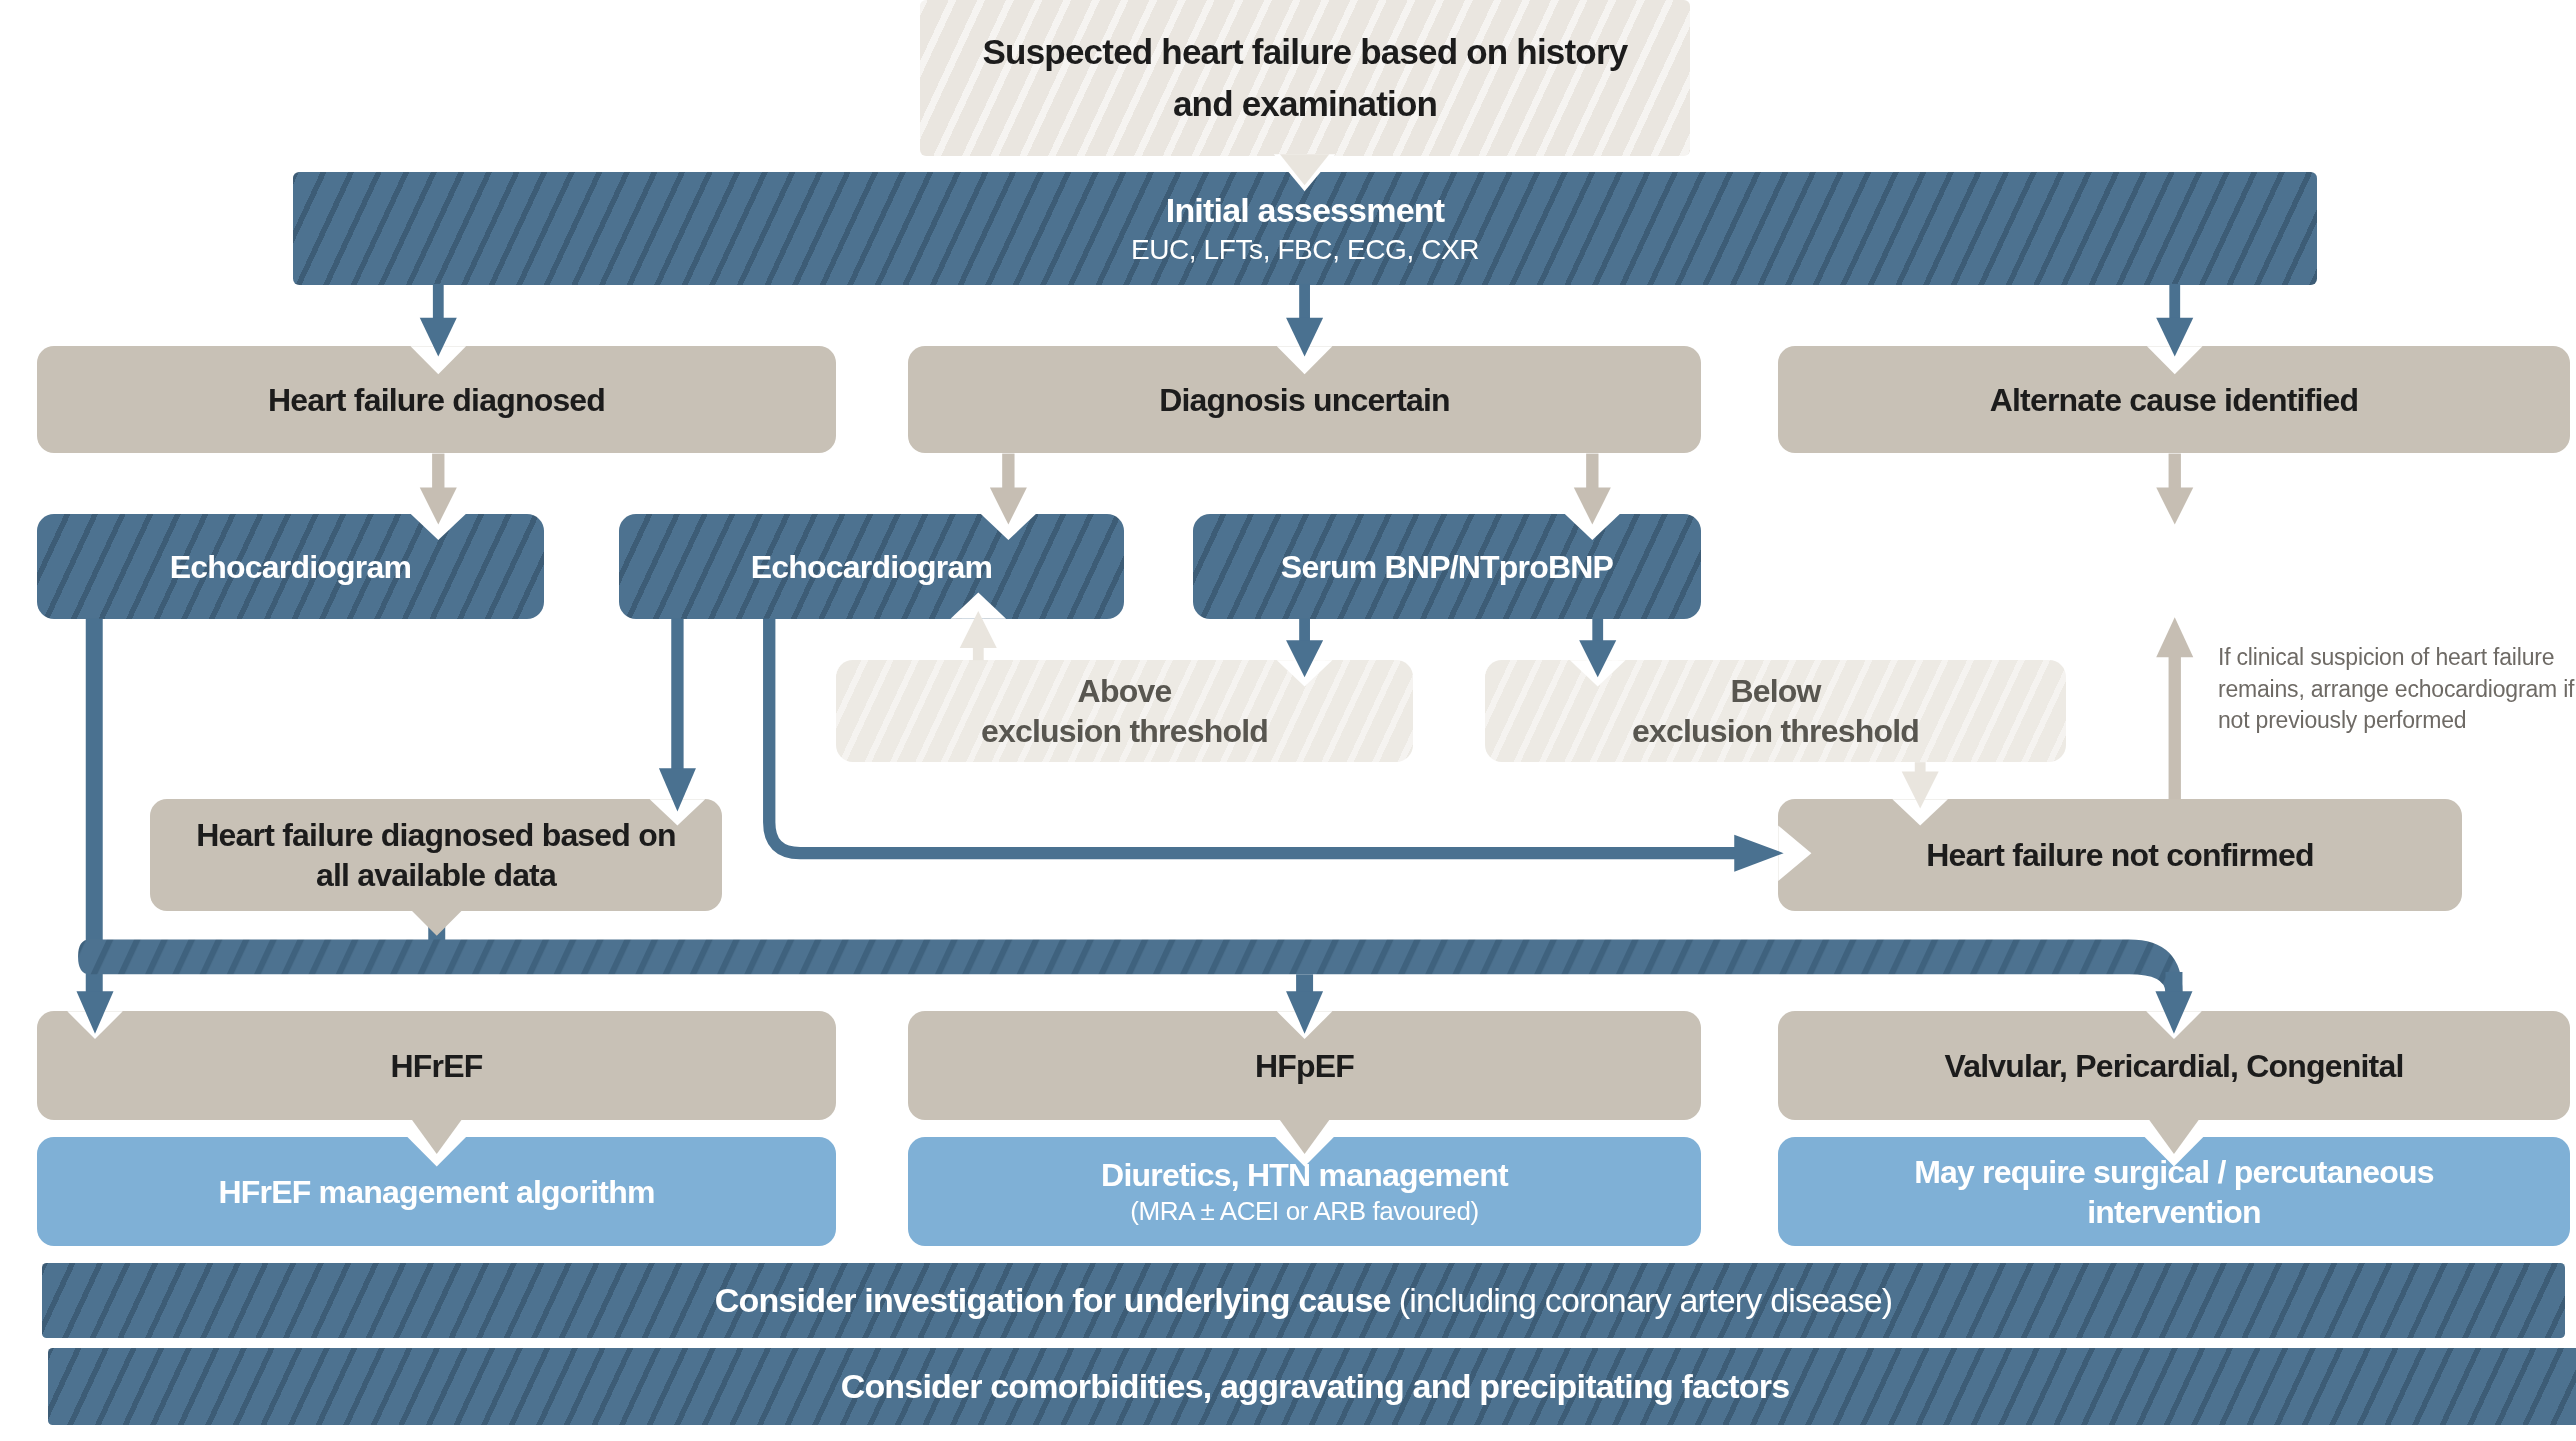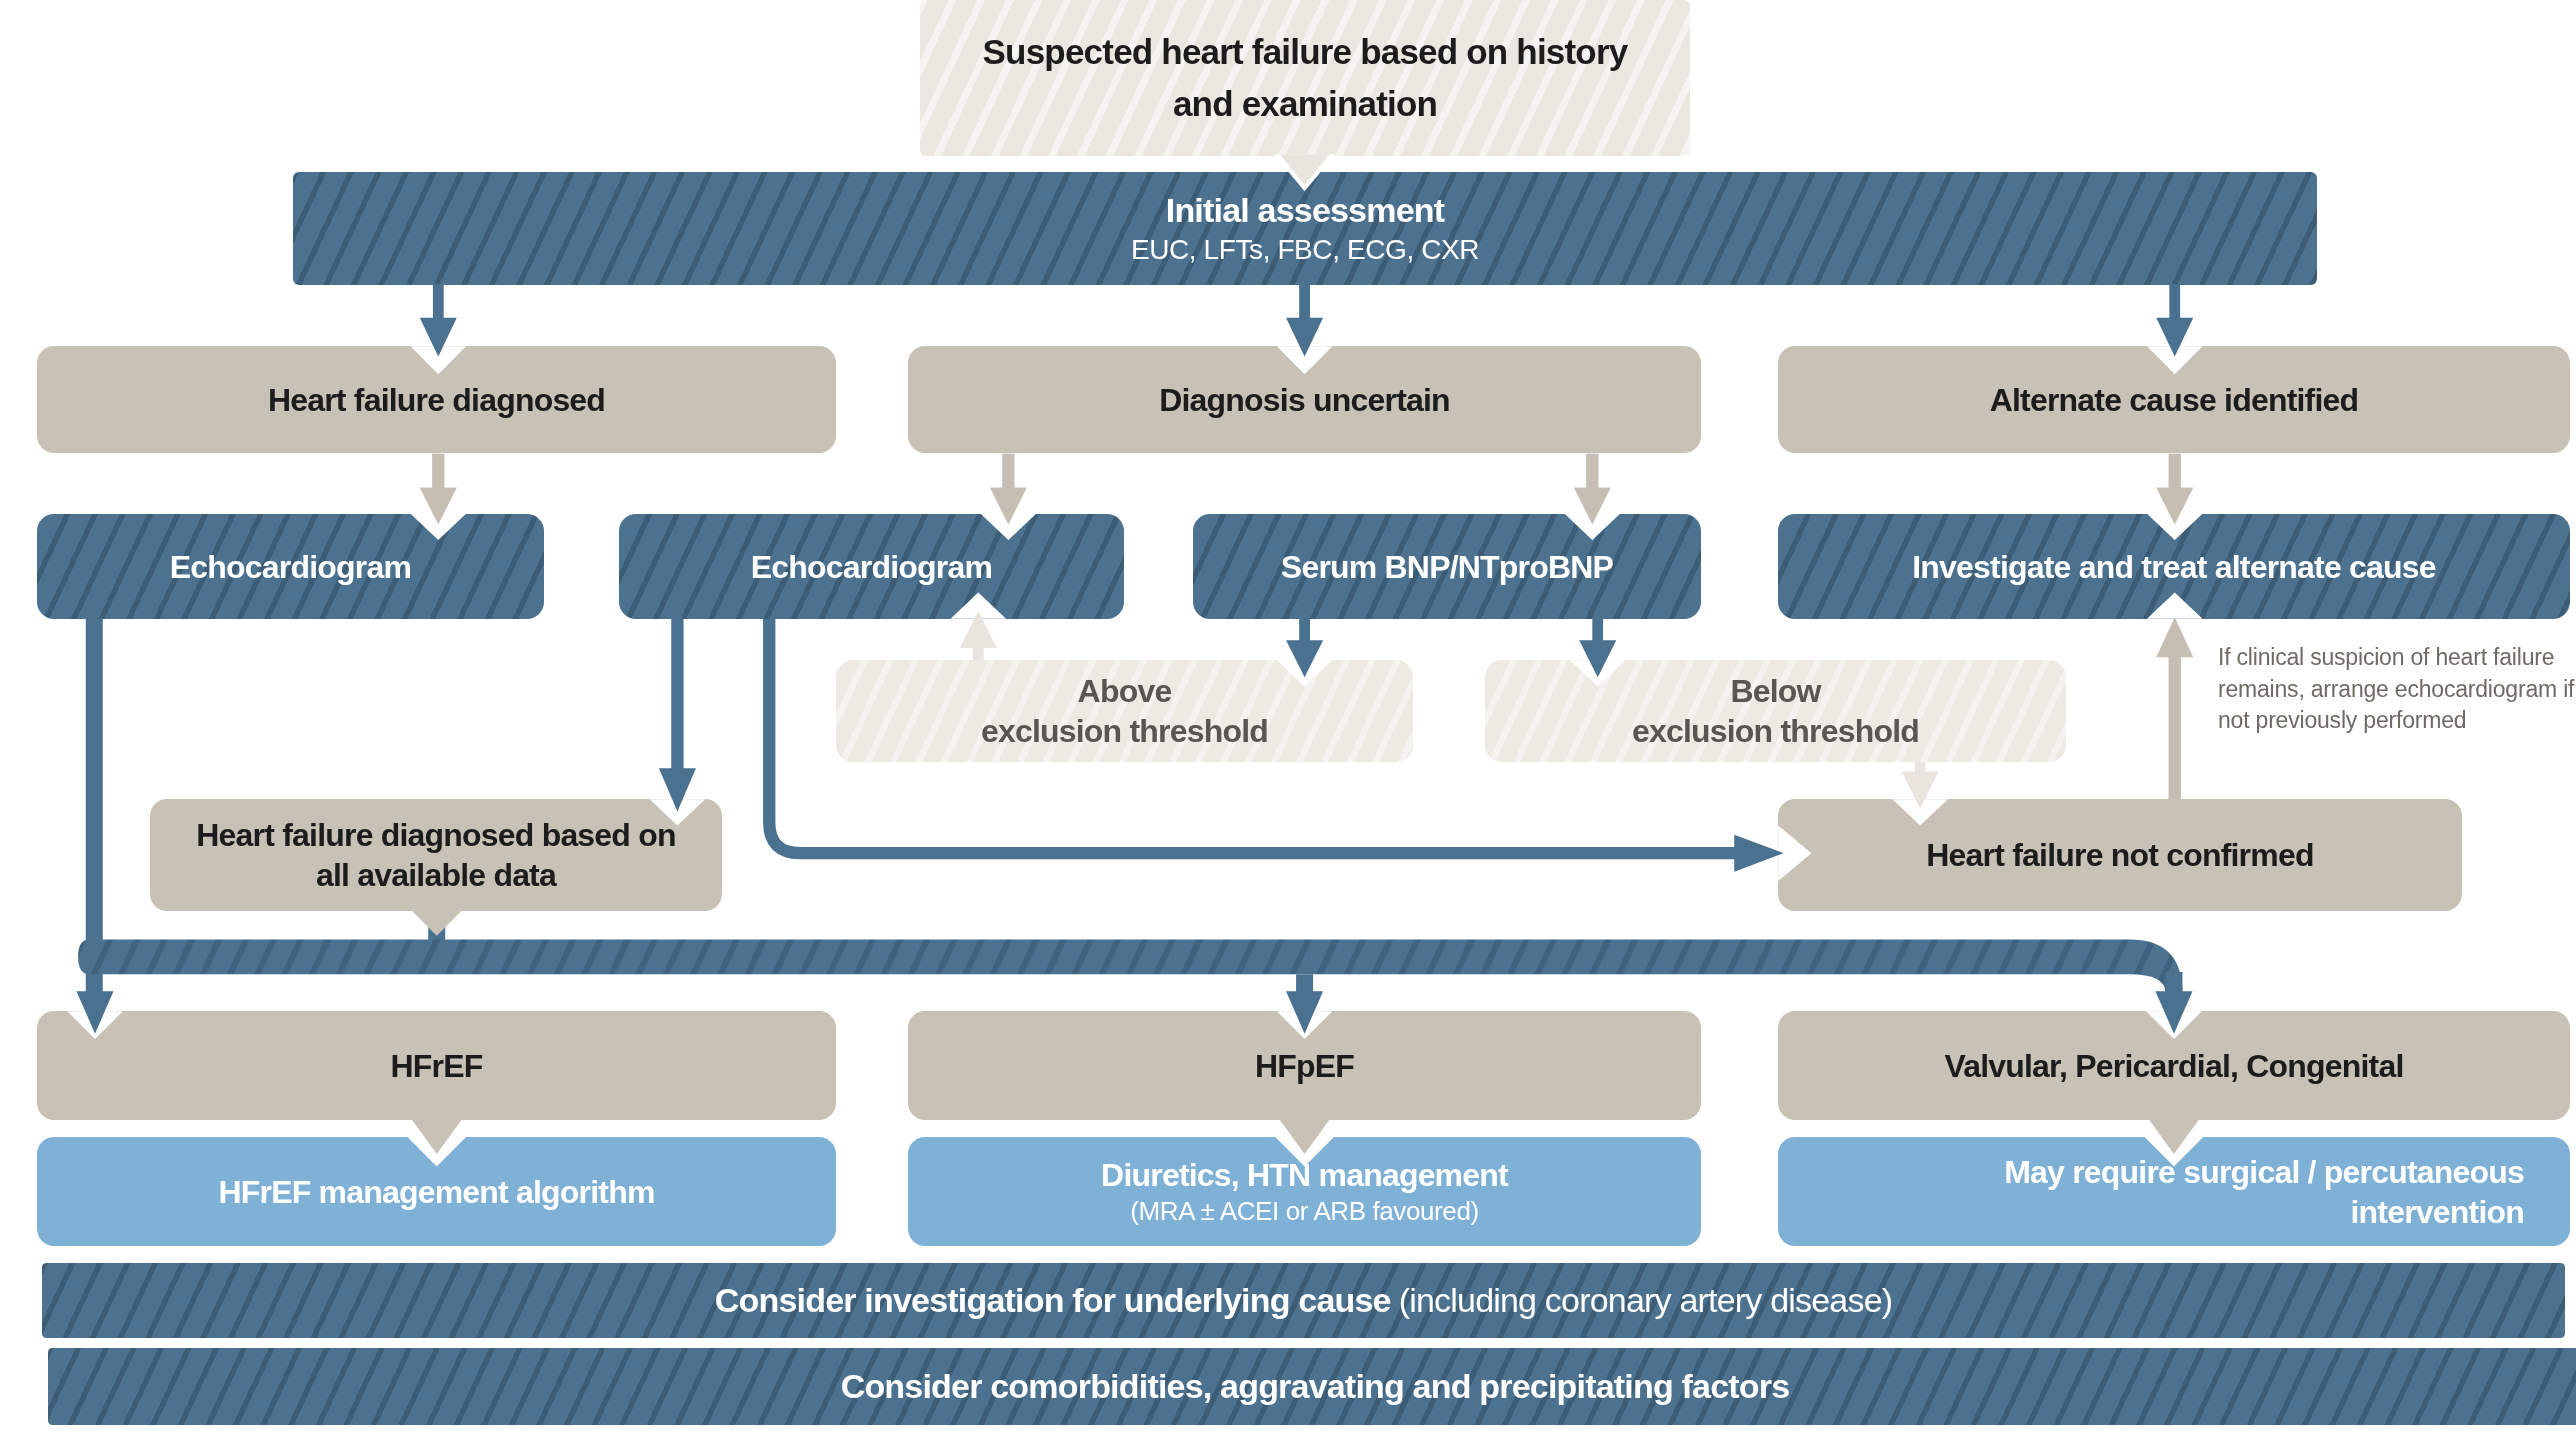--- a/index.html
+++ b/index.html
@@ -5,21 +5,21 @@
   html,body{margin:0;padding:0;background:#ffffff;}
   #canvas{
     position:relative;width:2576px;height:1441px;background:#ffffff;overflow:hidden;
     font-family:"Liberation Sans","DejaVu Sans",sans-serif;
   }
   .bx{
     position:absolute;display:flex;flex-direction:column;align-items:center;justify-content:center;
     text-align:center;border-radius:17px;box-sizing:border-box;
   }
   .t{font-weight:bold;font-size:32px;letter-spacing:-0.8px;color:#1c1c1c;line-height:1.25;}
-  .tw{color:#ffffff;text-align:right;}
+  .tw{color:#ffffff;}
   .tg{color:#585650;}
   .dark{
     background-color:#4d7290;
     background-image:repeating-linear-gradient(115deg, rgba(23,42,58,.30) 0 5.4px, transparent 5.4px 25px);
   }
   .lightblue{background-color:#7fb0d6;}
   .taupe{background-color:#c8c1b6;}
   .creambox{
     background-color:#edeae4;
     background-image:repeating-linear-gradient(115deg, rgba(255,255,255,.45) 0 6.2px, transparent 6.2px 23px);
@@ -73,23 +73,20 @@
   </div>
 
   <div class="bx dark" style="left:37px;top:514px;width:507px;height:105px;">
     <div class="t tw">Echocardiogram</div>
   </div>
   <div class="bx dark" style="left:619px;top:514px;width:505px;height:105px;">
     <div class="t tw">Echocardiogram</div>
   </div>
   <div class="bx dark" style="left:1193px;top:514px;width:508px;height:105px;">
     <div class="t tw">Serum BNP/NTproBNP</div>
-  </div>
-  <div class="bx dark" style="left:1778px;top:514px;width:792px;height:105px;">
-    <div class="t tw">Investigate and treat alternate cause</div>
   </div>
 
   <div class="bx creambox" style="left:836px;top:660px;width:577px;height:102px;">
     <div class="t tg">Above</div>
     <div class="t tg">exclusion threshold</div>
   </div>
   <div class="bx creambox" style="left:1485px;top:660px;width:581px;height:102px;">
     <div class="t tg">Below</div>
     <div class="t tg">exclusion threshold</div>
   </div>

